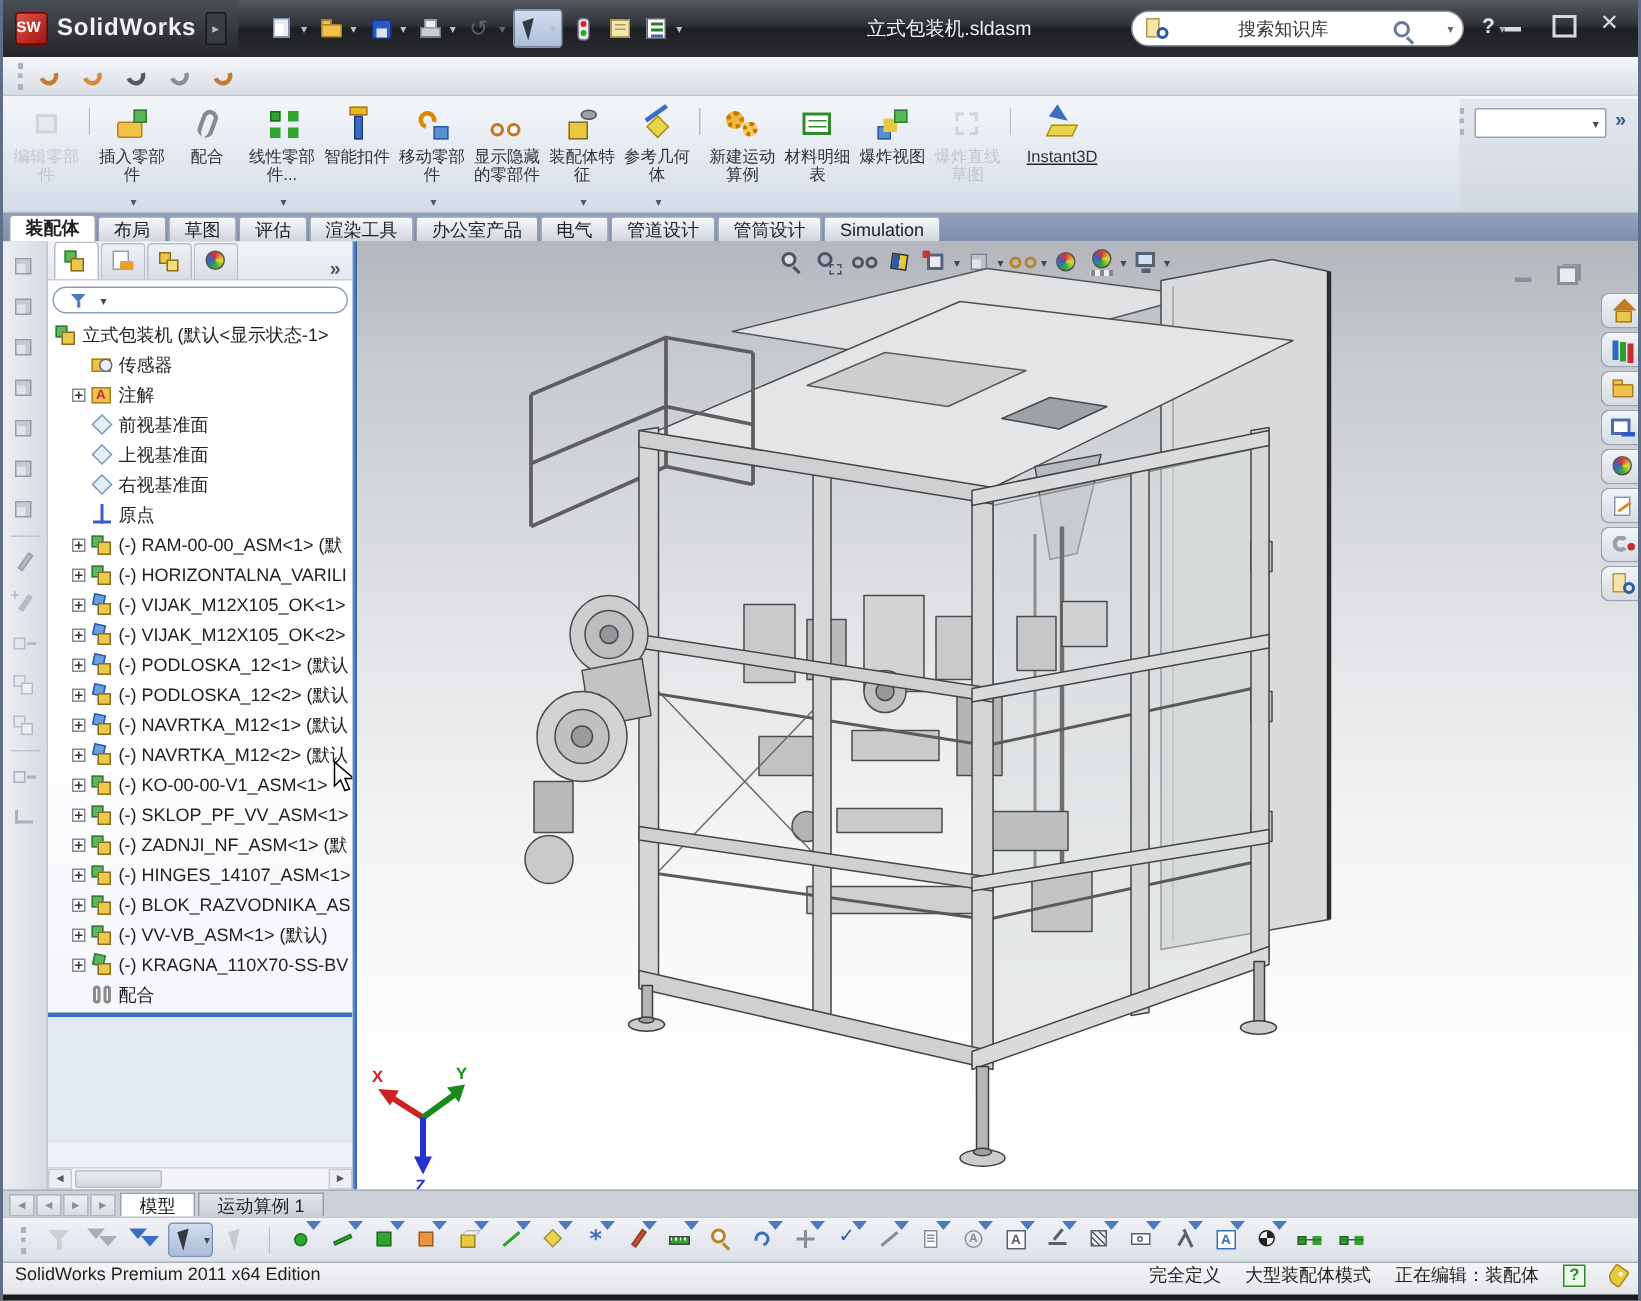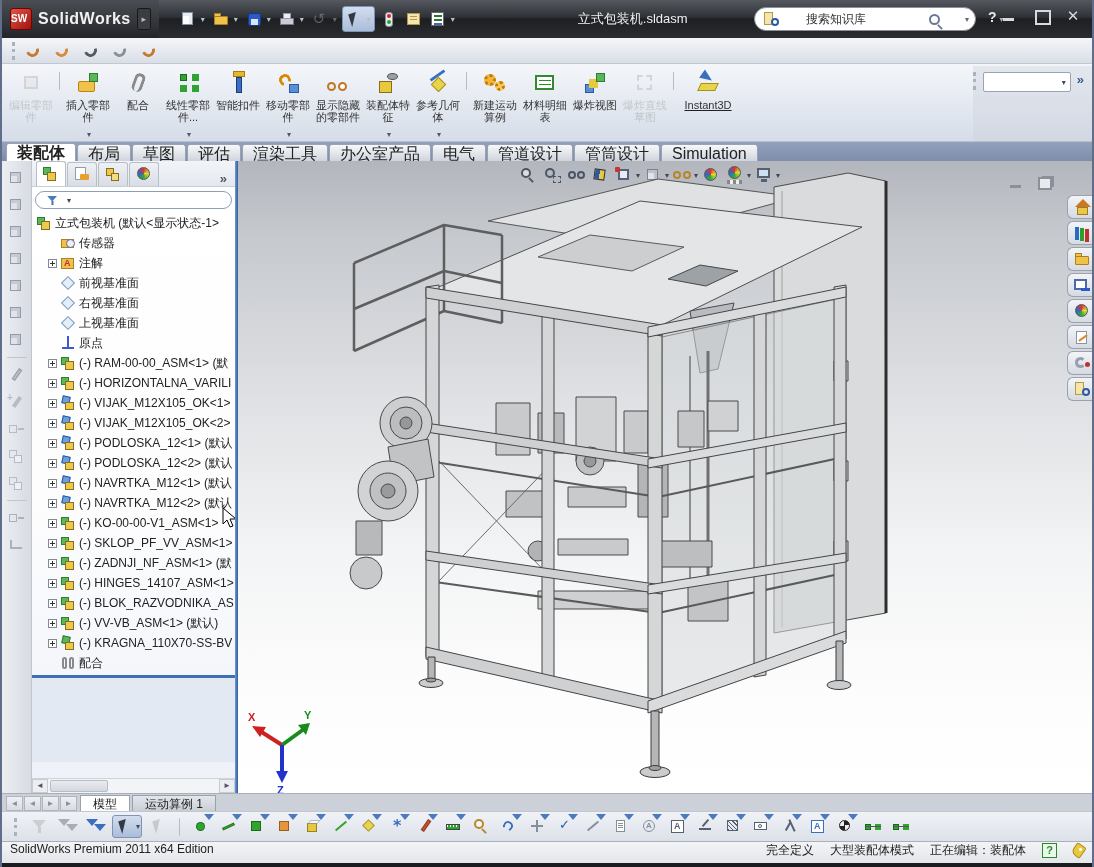--- a/index.html
+++ b/index.html
@@ -20,21 +20,21 @@
   .logo-flyout{width:14px;height:22px;background:#3a3d42;border:1px solid #17181a;color:#bbb;
     font-size:9px;line-height:20px;text-align:center;border-radius:2px;}
   .tb-icons{display:flex;align-items:center;gap:2px;margin-left:18px;}
   .tbtn{display:inline-flex;align-items:center;height:26px;padding:0 1px;border-radius:3px;}
   .tbtn.boxed{background:linear-gradient(180deg,#cdd9ee,#a9bcd festival 0);}
   .tbtn.boxed{background:linear-gradient(180deg,#d2ddf0,#aabdd8);border:1px solid #7e93b8;}
   .tbtn .dd{font-size:8px;color:#b9bec8;margin:0 2px;}
   .tbtn.dis{opacity:.45;}
   .doc-title{margin-left:120px;font-size:13px;color:#f0f0f0;white-space:nowrap;}
   .search-box{position:absolute;left:752px;top:7px;width:222px;height:24px;background:#fff;
-    border:1px solid #8a8f99;border-radius:12px;display:flex;align-items:center;padding:0 6px;gap:24px;color:#555;}
+    border:1px solid #8a8f99;border-radius:12px;display:flex;align-items:center;padding:0 6px;gap:24px;color:#555;text-align:center;}
   .search-box .ph{flex:1;font-size:12px;color:#333;}
   .search-mag{width:11px;height:11px;border:2px solid #6a7awm;border:2px solid #6a7a96;border-radius:50%;position:relative;}
   .search-mag::after{content:"";position:absolute;left:8px;top:8px;width:2px;height:6px;background:#6a7a96;transform:rotate(-45deg);}
   .search-box .dd{font-size:8px;color:#667;}
   .help{position:absolute;left:986px;top:9px;color:#e8e8e8;font-weight:bold;font-size:14px;}
   .help .dd{font-size:8px;color:#aaa;font-weight:normal;margin-left:3px;}
   .winbtns{position:absolute;right:10px;top:8px;display:flex;gap:14px;align-items:center;}
   .wb{width:18px;height:16px;position:relative;color:#d6d9de;}
   .wb.min::after{content:"";position:absolute;left:3px;bottom:3px;width:11px;height:3px;background:#d6d9de;}
   .wb.max::after{content:"";position:absolute;left:3px;top:2px;width:12px;height:11px;border:2px solid #d6d9de;}
@@ -180,21 +180,21 @@
   .ri-exploded-view::before{left:3px;top:14px;width:9px;height:9px;background:#5a8fd4;border:1px solid #2a5aa4;}
   .ri-exploded-view::after{content:"";left:14px;top:3px;width:9px;height:9px;background:#58b858;border:1px solid #2e7d32;box-shadow:-7px 6px 0 #e8c83c;}
   .ri-explode-line-sketch::before{left:5px;top:5px;width:15px;height:15px;border:2px dashed #b0b4ba;}
   .ri-instant3d::before{left:4px;top:13px;width:18px;height:8px;background:#e8d44b;border:1px solid #a8901c;transform:skewX(-25deg);}
   .ri-instant3d::after{content:"";left:6px;top:2px;width:0;height:0;border-left:12px solid #3a6ebf;border-top:5px solid transparent;border-bottom:5px solid transparent;transform:rotate(35deg);}
   .ribbon-right{margin-left:auto;display:flex;align-items:flex-start;padding:6px 8px 0 0;gap:6px;background:linear-gradient(180deg,#e3e7ee,#d2d8e2);}
   .combo{width:88px;height:20px;background:#fff;border:1px solid #9aa4b4;border-radius:2px;display:flex;align-items:center;justify-content:flex-end;padding:0 4px;}
   .chev{color:#3a5a8c;font-weight:bold;font-size:13px;}
   
   .cmdtabs{position:absolute;left:0;top:142px;width:100%;height:19px;background:linear-gradient(180deg,#93a1bd,#7e8dac);display:flex;align-items:flex-end;padding-left:4px;}
-  .ctab{height:17px;padding:0 10px;font-size:16px;line-height:17px;color:#222;
+  .ctab{height:17px;padding:0 10px;font-size:12px;line-height:17px;color:#222;
     background:linear-gradient(180deg,#f7f8fa,#cfd4dd);border:1px solid #9aa3b3;border-bottom:none;
     border-radius:3px 3px 0 0;margin-right:1px;white-space:nowrap;}
   .ctab.active{background:#fff;font-weight:bold;height:18px;}
   
   .main{position:absolute;left:0;top:161px;width:100%;height:632px;}
   .lefttools{position:absolute;left:0;top:0;width:30px;height:100%;
     background:linear-gradient(90deg,#eceef2,#d7dbe2);border-right:1px solid #c0c6cf;
     display:flex;flex-direction:column;align-items:center;padding-top:4px;gap:1px;}
   .lefttools .sh{opacity:.75;}
   .lefttools .hr{width:20px;height:1px;background:#c0c6cf;margin:3px 0;}
@@ -627,27 +627,27 @@
 
             <div class="tp-row">
               <span class="expander"></span>
               <span class="tico plane"></span>
               <span>前视基准面</span>
             </div>
 
             <div class="tp-row">
               <span class="expander"></span>
               <span class="tico plane"></span>
+              <span>上视基准面</span>
+            </div>
+
+            <div class="tp-row">
+              <span class="expander"></span>
+              <span class="tico plane"></span>
               <span>右视基准面</span>
-            </div>
-
-            <div class="tp-row">
-              <span class="expander"></span>
-              <span class="tico plane"></span>
-              <span>上视基准面</span>
             </div>
 
             <div class="tp-row">
               <span class="expander"></span>
               <span class="tico origin"></span>
               <span>原点</span>
             </div>
 
             <div class="tp-row has-exp">
               <span class="expander"></span>

